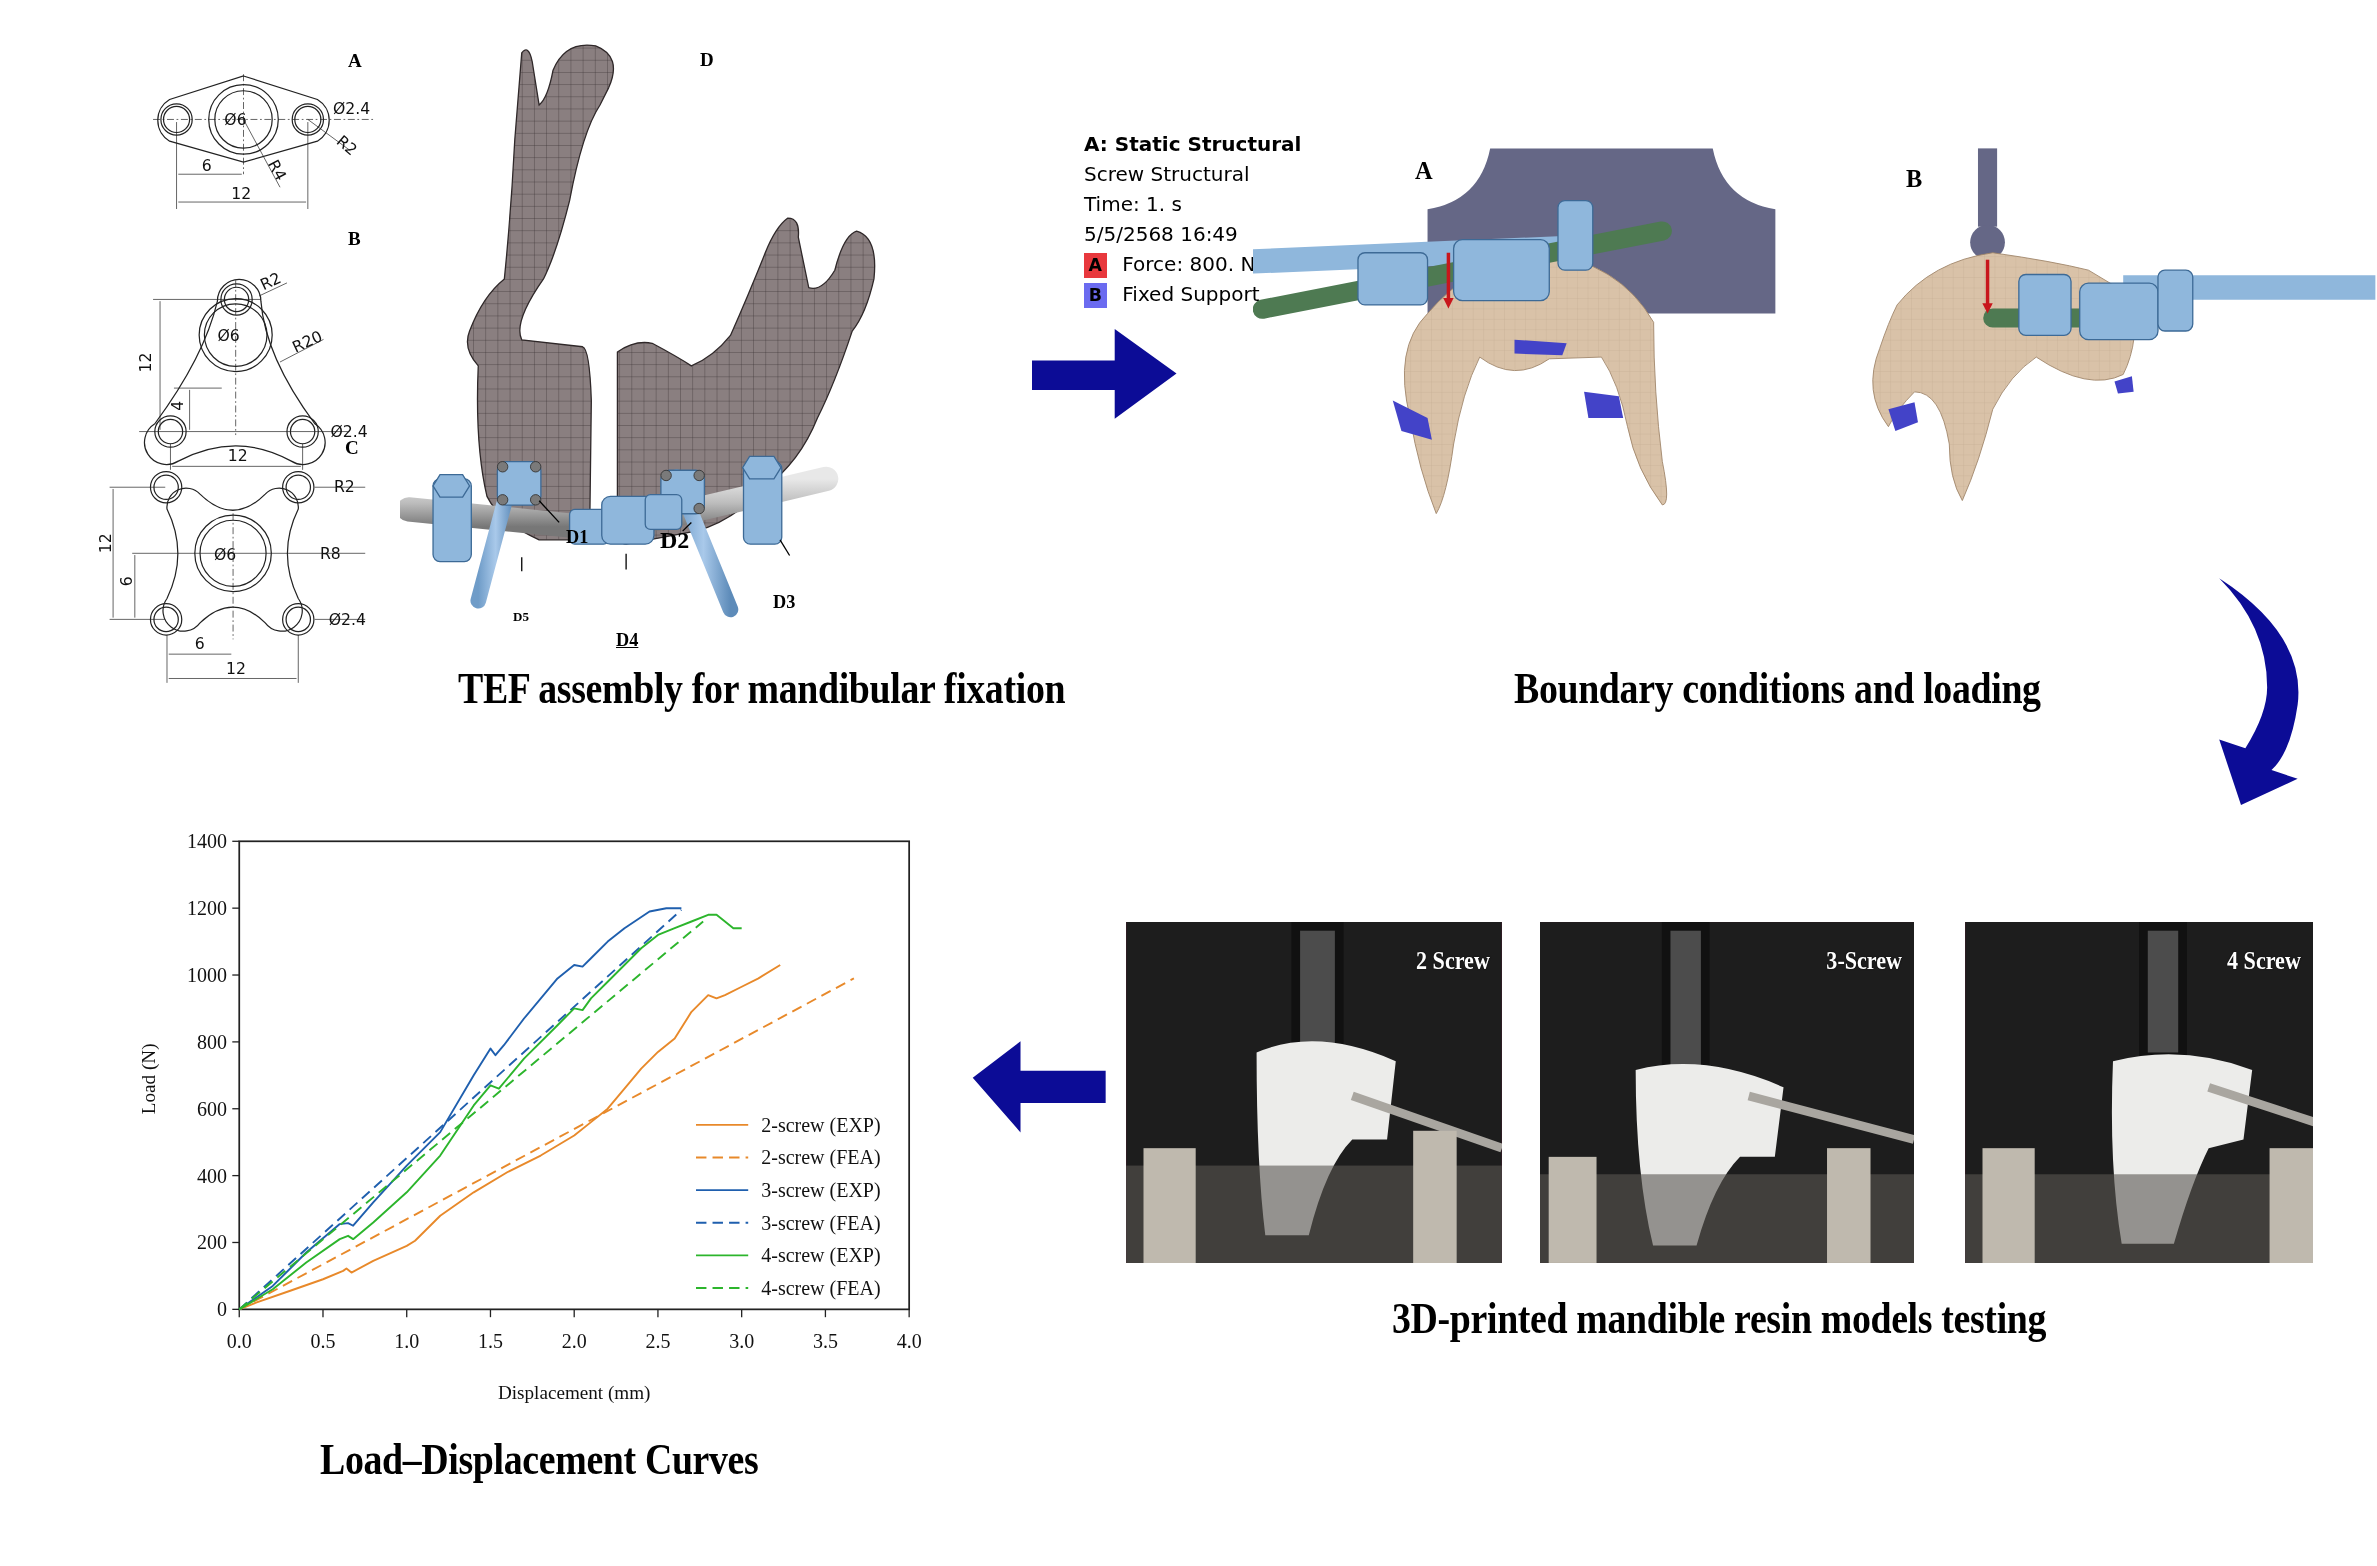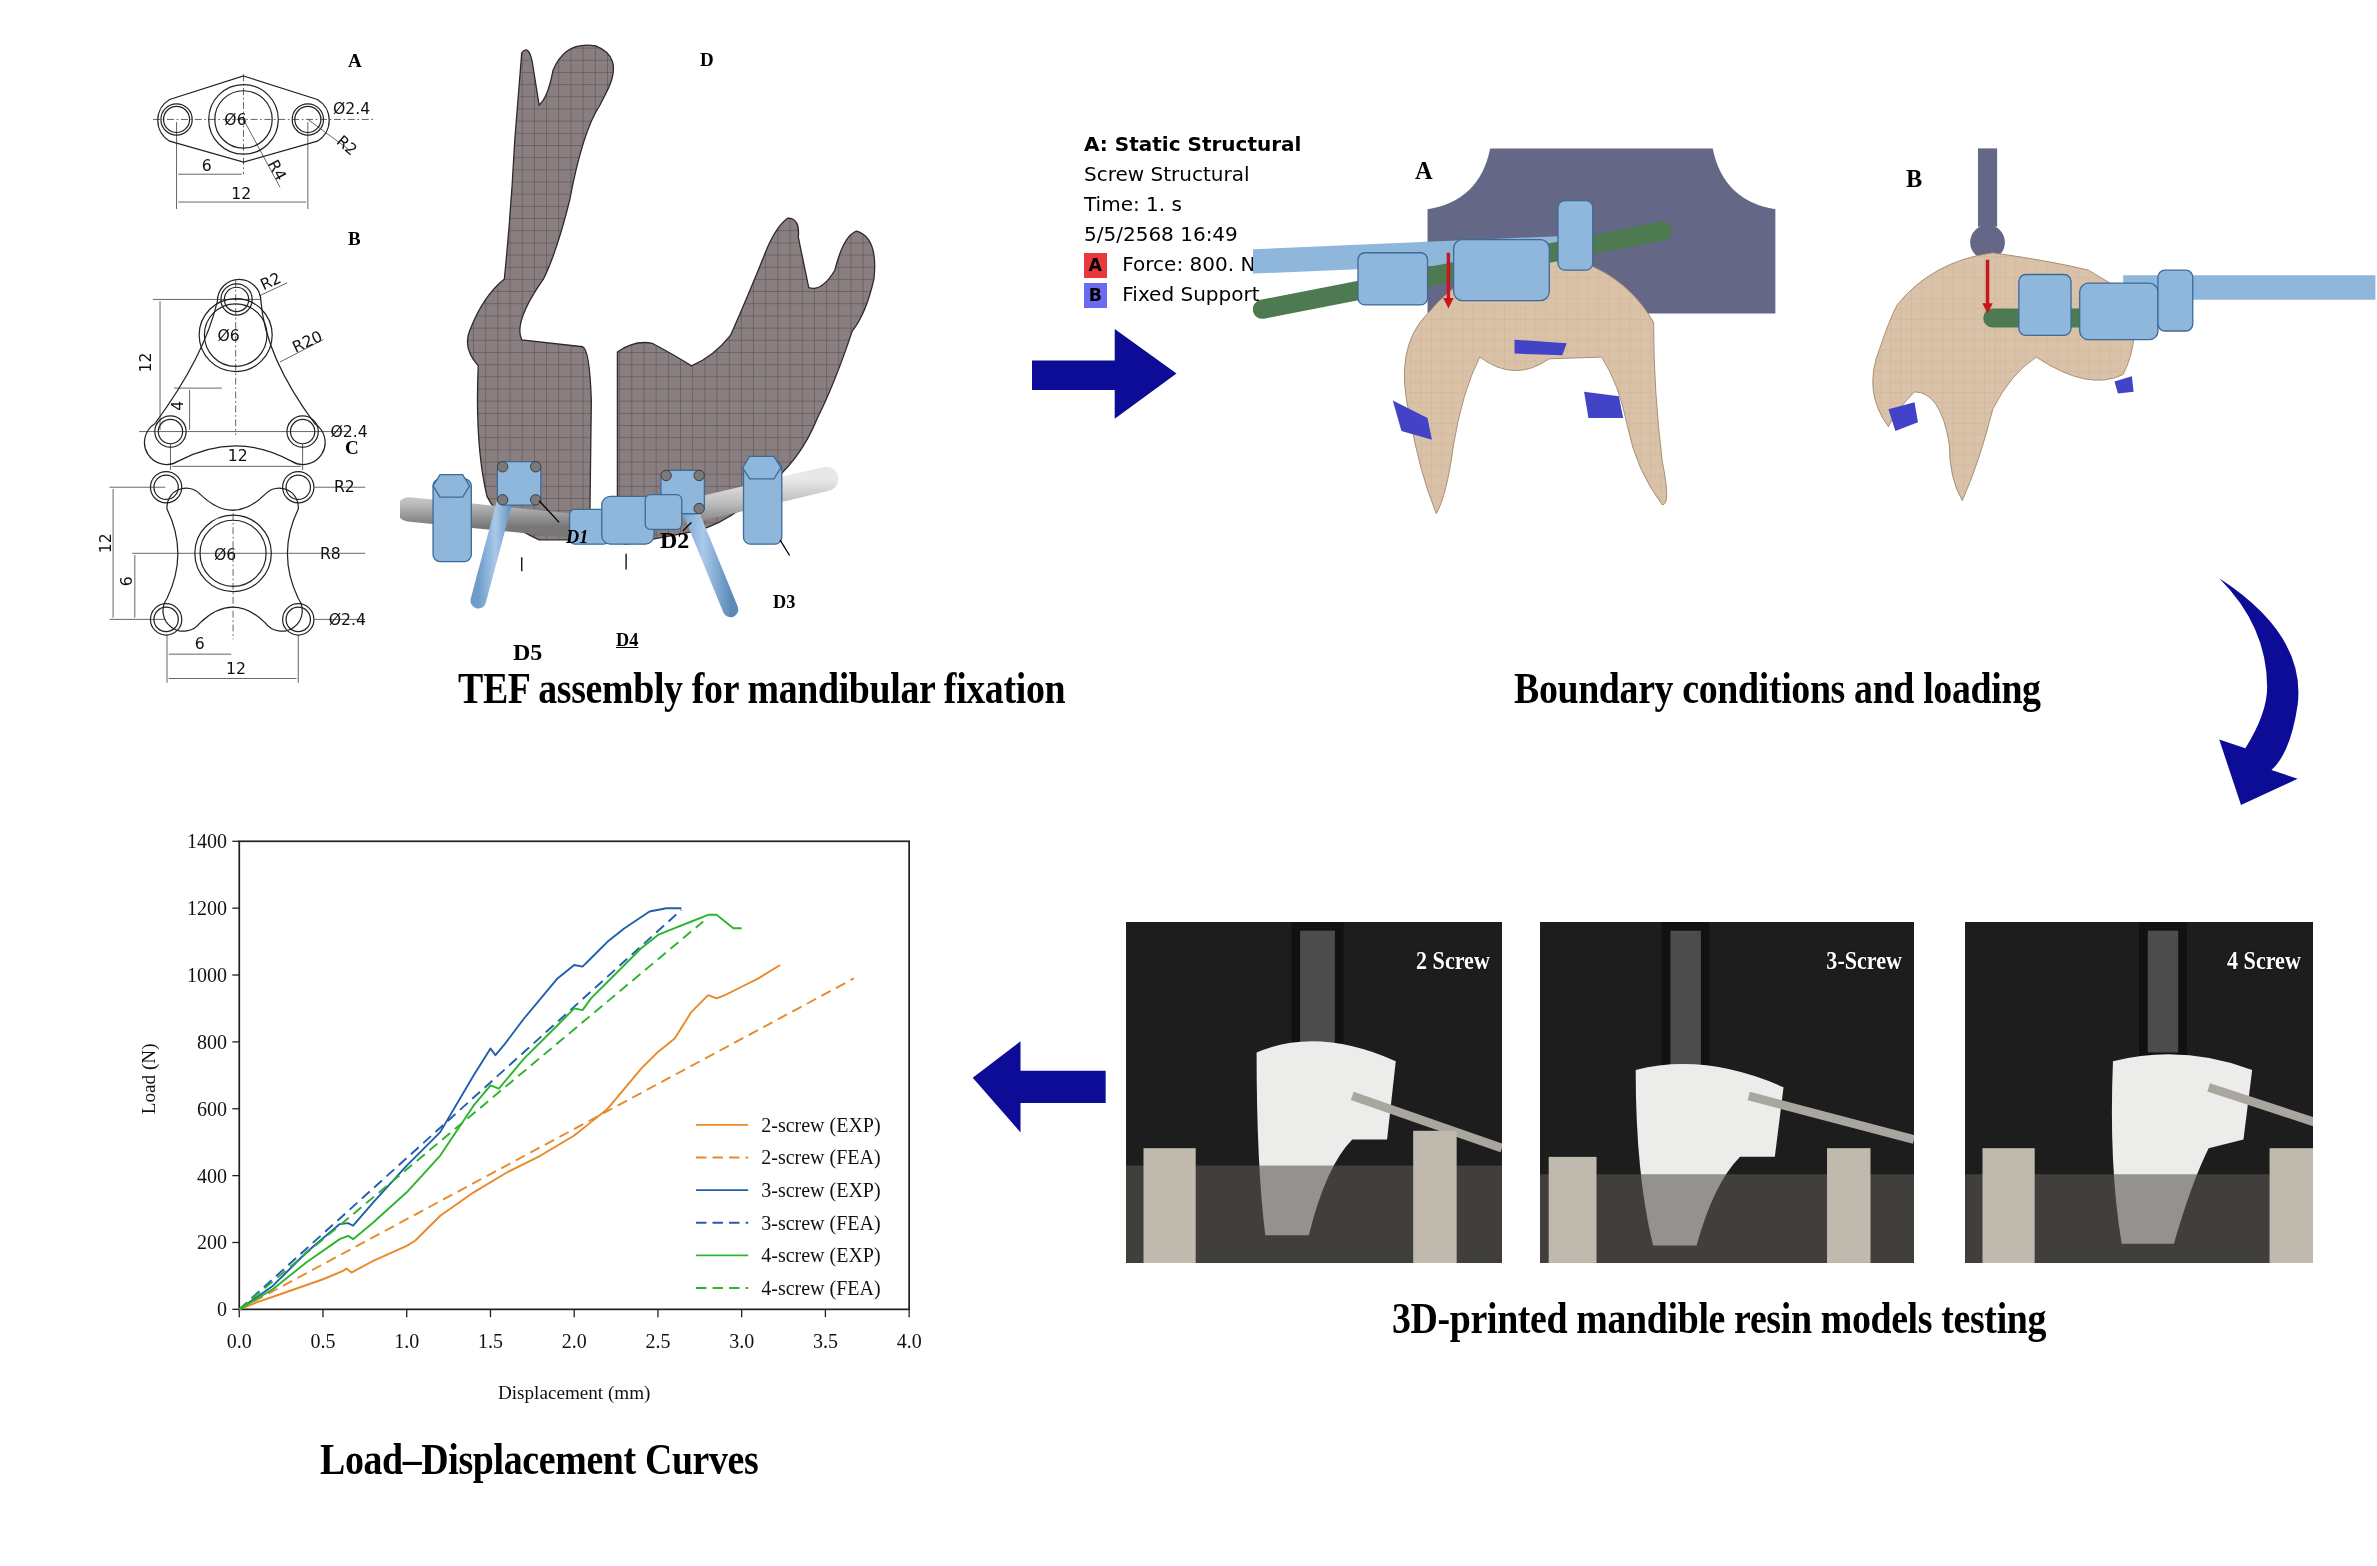--- a/index.html
+++ b/index.html
@@ -179,25 +179,25 @@
     <g stroke="#000" stroke-width="1.5">
       <line x1="160" y1="535" x2="183" y2="560"></line>
       <line x1="325" y1="570" x2="335" y2="560"></line>
       <line x1="437" y1="580" x2="448" y2="598"></line>
       <line x1="260" y1="596" x2="260" y2="614"></line>
       <line x1="140" y1="600" x2="140" y2="616"></line>
     </g>
   </svg>
 </div>
 <div class="panel-letter" style="left:700px;top:49px;">D</div>
-<div class="panel-letter" style="left:566px;top:527px;font-size:18.3px;font-style:italic;">D1</div>
+<div class="panel-letter" style="left:566px;top:527px;font-size:18.3px;">D1</div>
 <div class="panel-letter" style="left:660px;top:527px;font-size:24px;">D2</div>
 <div class="panel-letter" style="left:773px;top:592px;font-size:18.3px;">D3</div>
 <div class="panel-letter" style="left:616px;top:630px;font-size:18.3px;text-decoration:underline;">D4</div>
-<div class="panel-letter" style="left:513px;top:639px;font-size:24px;font-family:Liberation Serif, serif;">D5</div>
+<div class="panel-letter" style="left:513px;top:609px;font-size:13px;font-family:Liberation Serif, serif;">D5</div>
 
 <div class="section-title" style="left:458px;top:663px;">TEF assembly for mandibular fixation</div>
 
 <svg class="abs" style="left:1032px;top:329px;" width="148" height="96" viewBox="0 0 170 110">
   <polygon points="0,36 95,36 95,0 166,51 95,103 95,70 0,70" fill="#0c0c96"></polygon>
 </svg>
 
 <div class="ansys-info">
   <div class="title">A: Static Structural</div>
   <div>Screw Structural</div>

